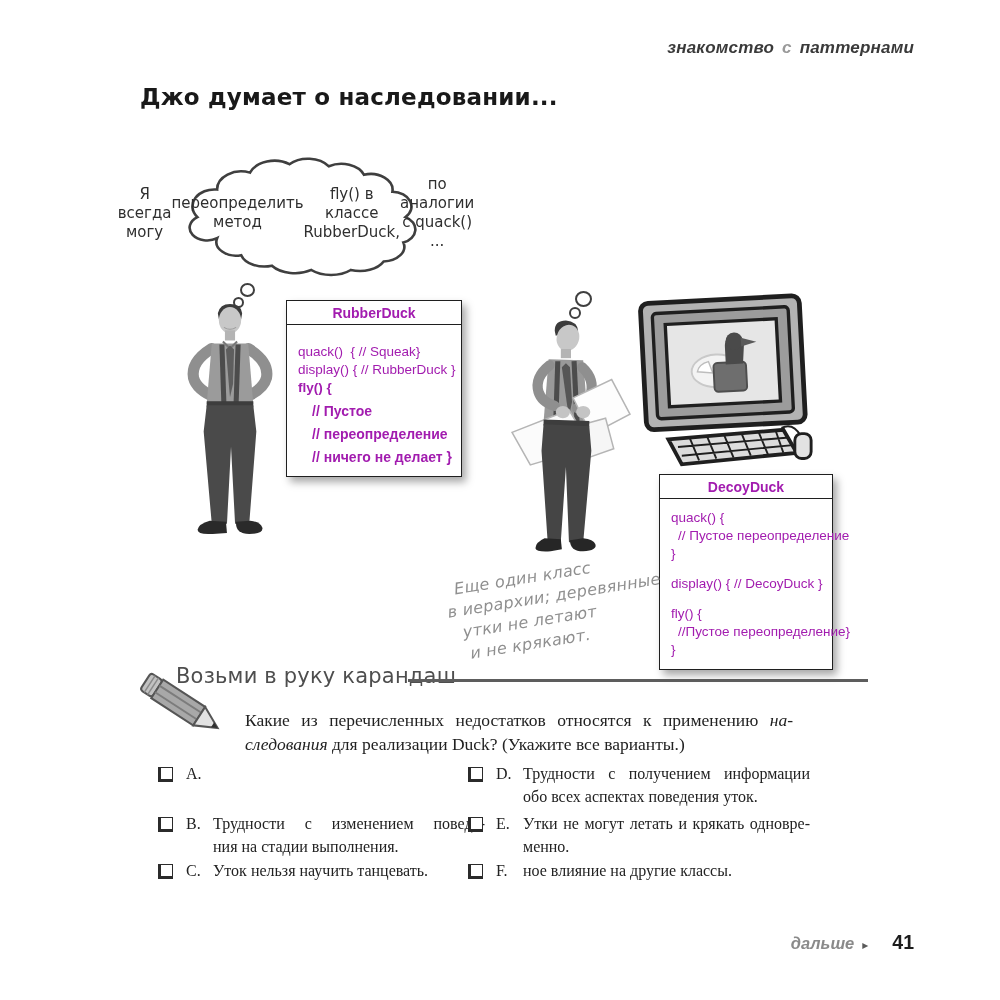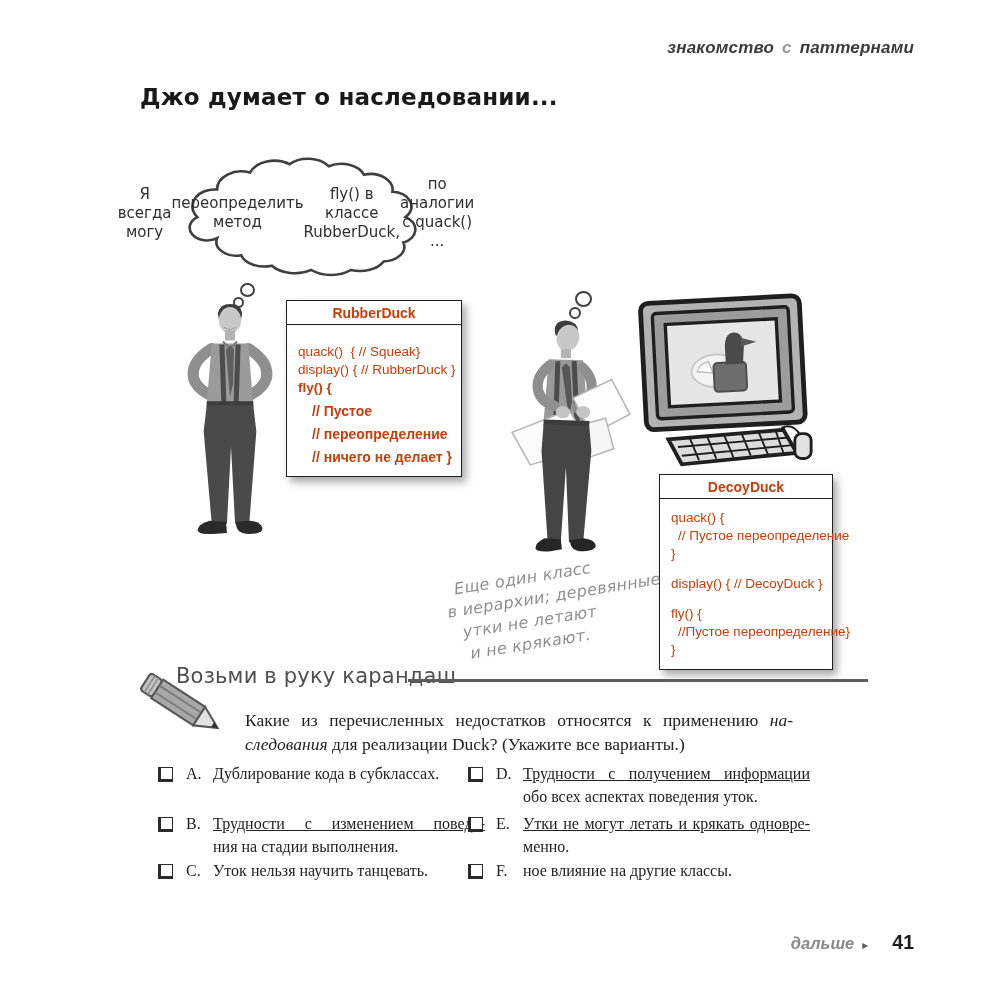--- a/index.html
+++ b/index.html
@@ -20,21 +20,21 @@
   .bubble svg.cloud{position:absolute;inset:0;width:100%;height:100%;overflow:visible;}
   .bubble-text{position:absolute;inset:0;display:flex;flex-direction:row;justify-content:center;
                align-items:center;text-align:center;font-family:"DejaVu Sans",sans-serif;
                font-size:15px;line-height:19px;color:#2f2f2f;padding-bottom:6px;}
   .b1{left:170px;top:143px;width:252px;height:146px;}
   .b2{left:514px;top:152px;width:260px;height:142px;}
   .tail-dot{position:absolute;border:2px solid #3f3f3f;border-radius:50%;background:#fff;}
 
   
   .classbox{position:absolute;background:#fff;border:1.6px solid #1f1f1f;
-            box-shadow:4px 5px 8px rgba(0,0,0,.35);font-size:13.5px;color:#c2410c;}
+            box-shadow:4px 5px 8px rgba(0,0,0,.35);font-size:13.5px;color:#a21caf;}
   .cb-title{text-align:center;font-weight:bold;font-size:14px;padding:4px 0 3px;
             border-bottom:1.6px solid #1f1f1f;}
   .cb-body{padding:10px 10px 10px 11px;}
   .cb-line{line-height:18px;white-space:pre;}
   .cb-line.b{font-weight:bold;}
   .cb-line.ind{padding-left:14px;margin-top:5px;font-size:14px;}
   .cb-line.ind-sm{padding-left:7px;}
   .cb-line.gap-top{margin-top:12px;}
   .rubber{left:286px;top:300px;width:174px;}
   .decoy{left:659px;top:474px;width:172px;}
@@ -59,21 +59,21 @@
 
   .opt{position:absolute;display:flex;font-family:"Liberation Serif",serif;
        font-size:16px;line-height:22.5px;color:#222;}
   .cbx{flex:0 0 auto;width:11px;height:11px;margin-top:4px;background:#fff;
        border:1.3px solid #2b2b2b;border-left-width:3px;border-bottom-width:3px;}
   .opt-letter{flex:0 0 auto;width:27px;margin-left:13px;}
   .opt-lines{flex:0 0 auto;}
   .w-left .opt-lines{width:272px;}
   .w-right .opt-lines{width:287px;}
   .opt-line:empty{display:none;}
-  .opt-line.stretch{text-align:justify;text-align-last:justify;text-decoration:underline;}
+  .opt-line.stretch{text-align:justify;text-align-last:justify;}
 
   
   .footer{position:absolute;top:931px;right:134px;display:flex;align-items:baseline;}
   .footer-next{font-size:16.5px;font-weight:bold;font-style:italic;color:#8a8a8a;}
   .next-arrow{font-size:12px;color:#5a5a5a;margin-left:8px;}
   .footer-page{font-size:19.5px;font-weight:bold;color:#1c1c1c;margin-left:24px;}
 </style>
 </head>
 <body>
 
@@ -216,23 +216,20 @@
   <div class="ex-rule"></div>
 
   <div class="question">
     <div class="q-line1"><span>Какие из перечисленных недостатков относятся к применению </span><span class="q-italic">на-</span></div>
     <div><span class="q-italic">следования</span><span> для реализации Duck? (Укажите все варианты.)</span></div>
   </div>
 
   <div class="opt w-left" style="left:158px;top:763px;">
     <div class="cbx"></div>
     <div class="opt-letter">A.</div>
-    <div class="opt-lines">
-      <div class="opt-line">Дублирование кода в субклассах.</div>
-    </div>
   </div>
   <div class="opt w-left" style="left:158px;top:813px;">
     <div class="cbx"></div>
     <div class="opt-letter">B.</div>
     <div class="opt-lines">
       <div class="opt-line stretch">Трудности с изменением поведе-</div>
       <div class="opt-line">ния на стадии выполнения.</div>
     </div>
   </div>
   <div class="opt w-left" style="left:158px;top:860px;">

